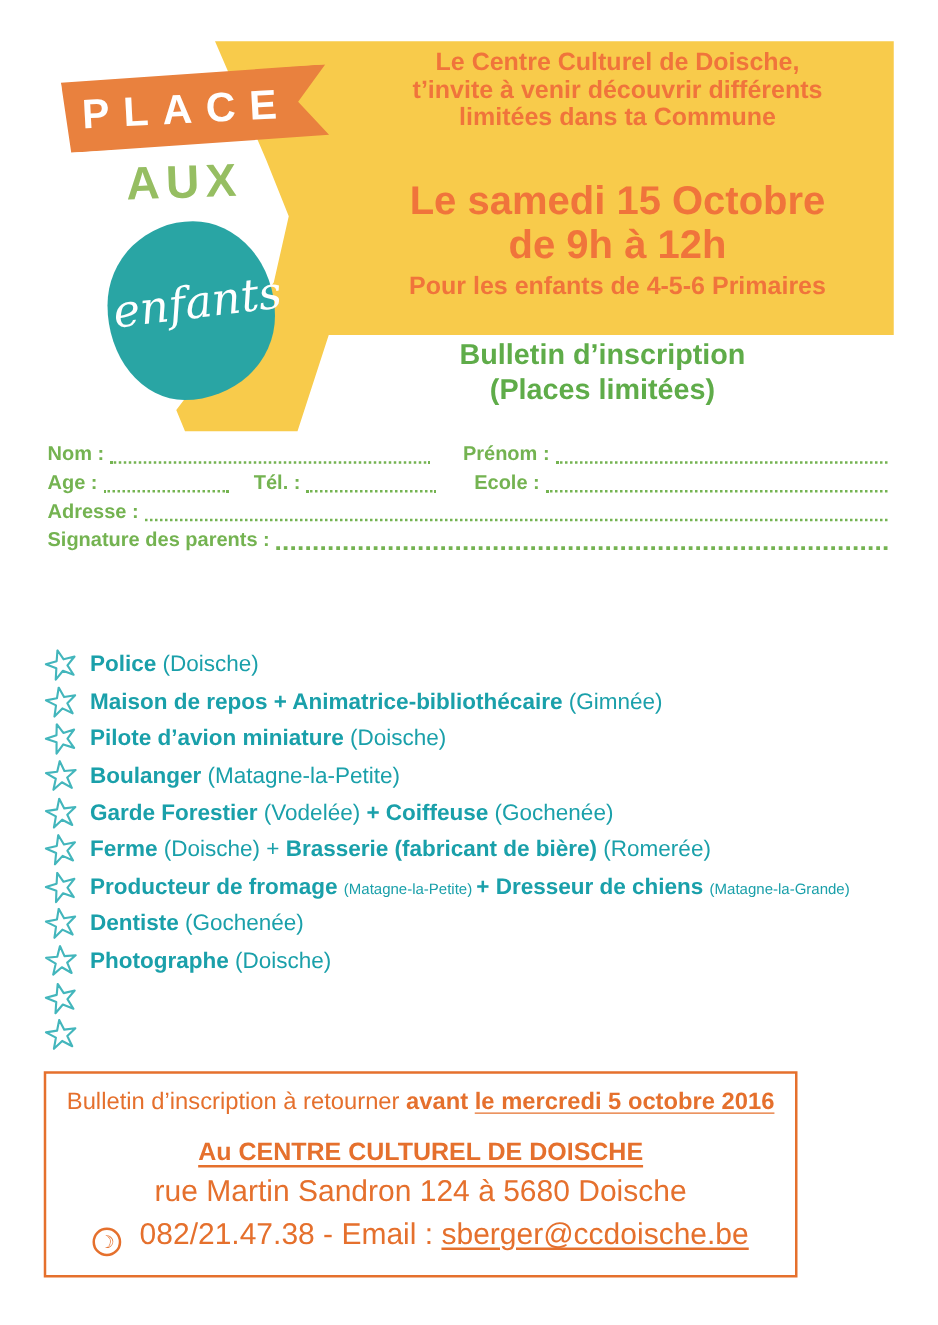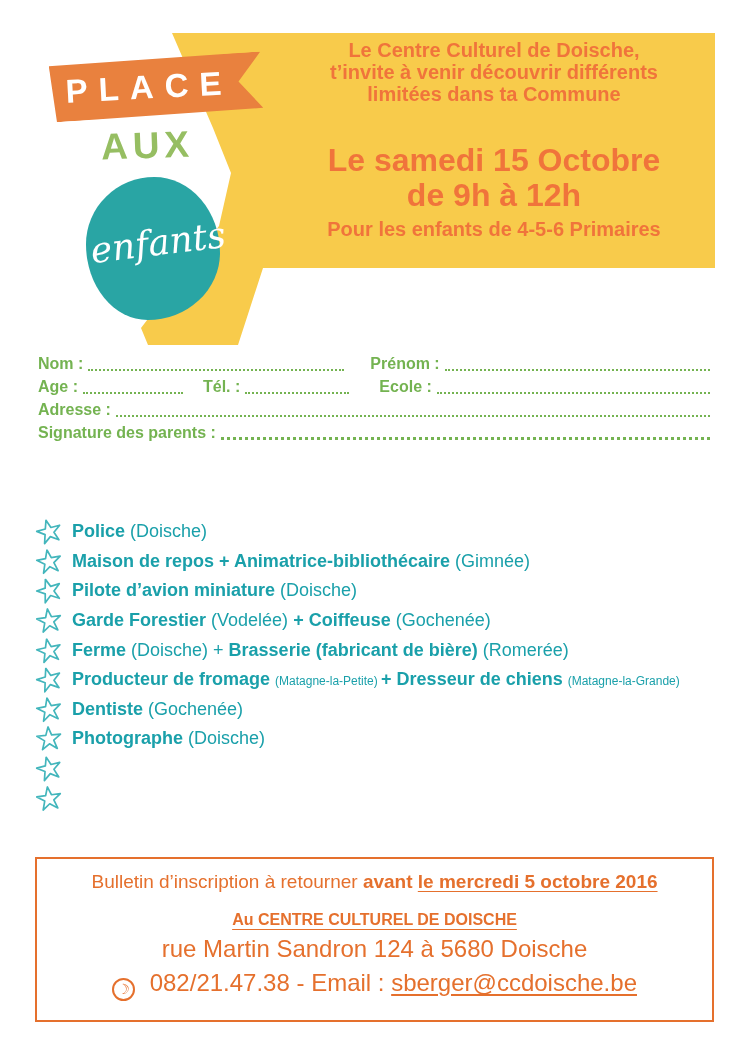--- a/index.html
+++ b/index.html
@@ -49,25 +49,25 @@
   .act-row{display:flex;align-items:center;height:29.6px;}
   .star{width:30px;height:27px;display:flex;align-items:center;justify-content:center;}
   .star svg polygon{fill:none;stroke:var(--star-teal,#43B6BC);stroke-width:1.7;stroke-linejoin:round;}
   .act-text{margin-left:8px;color:var(--list-teal,#1AA0AA);font-size:18px;white-space:nowrap;}
 
   .b{font-weight:bold;}
   .sm{font-size:12px;}
   .u{text-decoration:underline;text-underline-offset:3px;}
 
   
-  .footer{position:absolute;left:35px;top:857px;width:679px;height:165px;box-sizing:border-box;
+  .footer{position:absolute;left:35px;top:857px;width:603px;height:165px;box-sizing:border-box;
           border:2px solid var(--footer-orange,#E5702D);color:var(--footer-orange,#E5702D);
           text-align:center;padding-top:12px;}
   .f-line1{font-size:19px;}
-  .f-org{font-size:16px;font-weight:bold;margin-top:18px;text-decoration:underline;text-underline-offset:4px;}
+  .f-org{font-size:20px;font-weight:bold;margin-top:18px;text-decoration:underline;text-underline-offset:4px;}
   .f-addr{font-size:24px;margin-top:6px;}
   .f-contact{font-size:24px;margin-top:6px;}
   .phone-icon{display:inline-flex;width:19px;height:19px;border:2px solid currentColor;border-radius:50%;
               align-items:center;justify-content:center;font-size:14px;line-height:19px;
               vertical-align:-3px;margin-right:8px;}
 </style>
 </head>
 <body>
 
 <div class="page">
@@ -86,20 +86,24 @@
   <div class="intro">
     <div>Le Centre Culturel de Doische,</div>
     <div>t’invite à venir découvrir différents</div>
     <div>limitées dans ta Commune</div>
   </div>
   <div class="date-block">
     <div class="date-line">Le samedi 15 Octobre</div>
     <div class="date-line">de 9h à 12h</div>
     <div class="audience">Pour les enfants de 4-5-6 Primaires</div>
   </div>
+  <div class="bulletin">
+    <div>Bulletin d’inscription</div>
+    <div>(Places limitées)</div>
+  </div>
 
   <div class="form">
     <div class="frow">
       <span class="lbl">Nom :</span>
       <span class="dots w256"></span>
       <span class="lbl ml24">Prénom :</span>
       <span class="dots d1"></span>
     </div>
     <div class="frow">
       <span class="lbl">Age :</span>
@@ -136,20 +140,28 @@
         </span>
         <span class="act-text"><span class="b">Maison de repos + Animatrice-bibliothécaire </span><span>(Gimnée)</span></span>
       </div>
       <div class="act-row">
         <span class="star" style="transform: rotate(-18deg);">
           <svg viewBox="0 0 26 26" width="26" height="26">
             <polygon points="13,0.8 15.9,9.1 24.9,9.2 17.6,14.5 20.4,23.1 13,17.8 5.6,23.1 8.4,14.5 1.1,9.2 10.1,9.1"></polygon>
           </svg>
         </span>
         <span class="act-text"><span class="b">Pilote d’avion miniature </span><span>(Doische)</span></span>
+      </div>
+      <div class="act-row">
+        <span class="star" style="transform: rotate(-6deg);">
+          <svg viewBox="0 0 26 26" width="26" height="26">
+            <polygon points="13,0.8 15.9,9.1 24.9,9.2 17.6,14.5 20.4,23.1 13,17.8 5.6,23.1 8.4,14.5 1.1,9.2 10.1,9.1"></polygon>
+          </svg>
+        </span>
+        <span class="act-text"><span class="b">Boulanger </span><span>(Matagne-la-Petite)</span></span>
       </div>
       <div class="act-row">
         <span class="star" style="transform: rotate(-8deg);">
           <svg viewBox="0 0 26 26" width="26" height="26">
             <polygon points="13,0.8 15.9,9.1 24.9,9.2 17.6,14.5 20.4,23.1 13,17.8 5.6,23.1 8.4,14.5 1.1,9.2 10.1,9.1"></polygon>
           </svg>
         </span>
         <span class="act-text"><span class="b">Garde Forestier </span><span>(Vodelée) </span><span class="b">+ Coiffeuse </span><span>(Gochenée)</span></span>
       </div>
       <div class="act-row">

